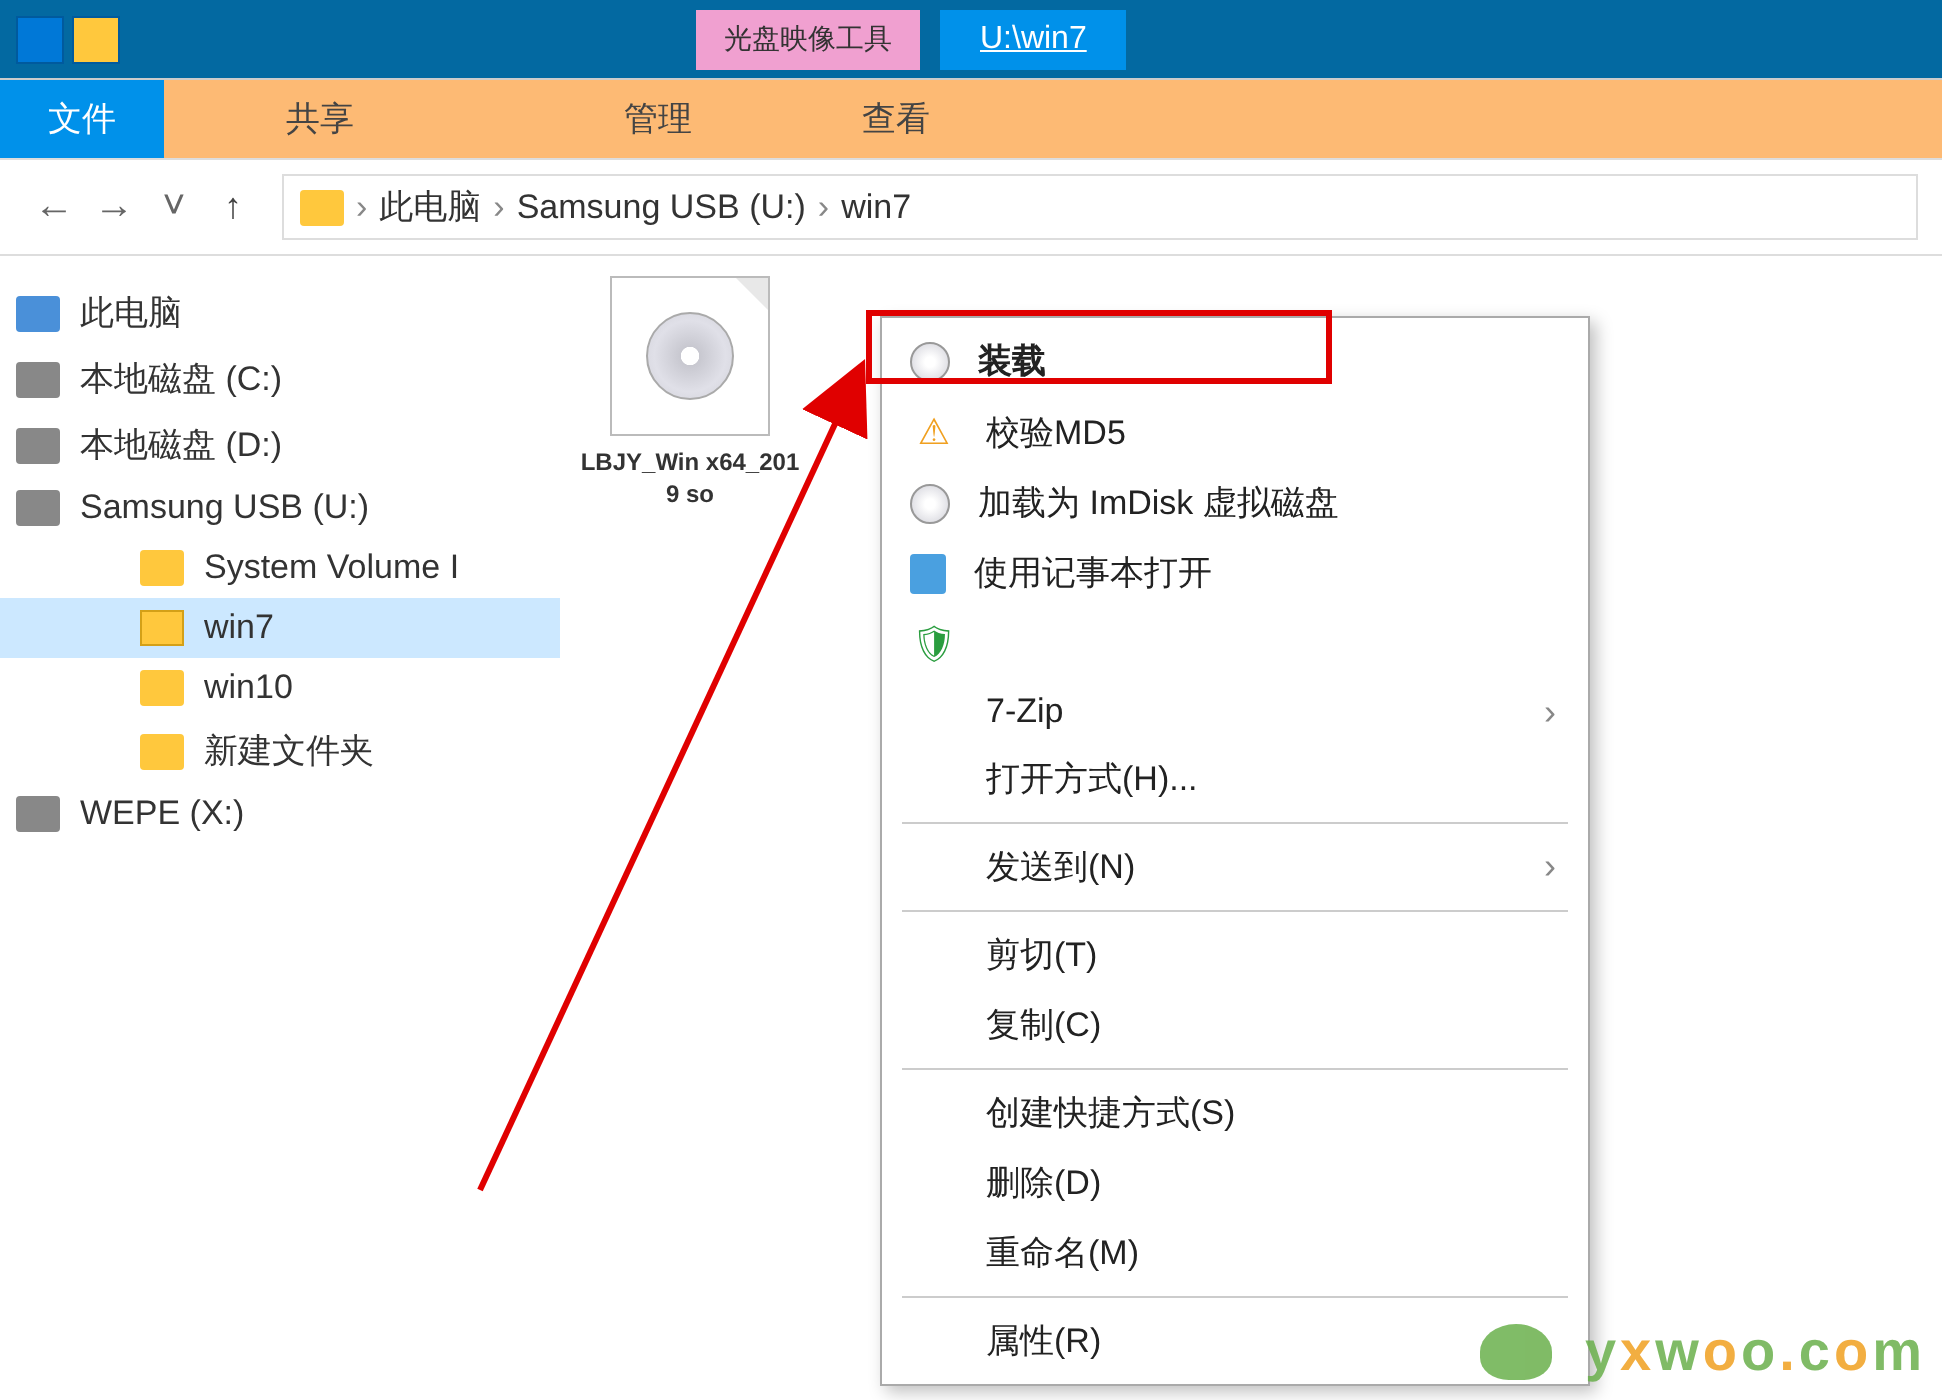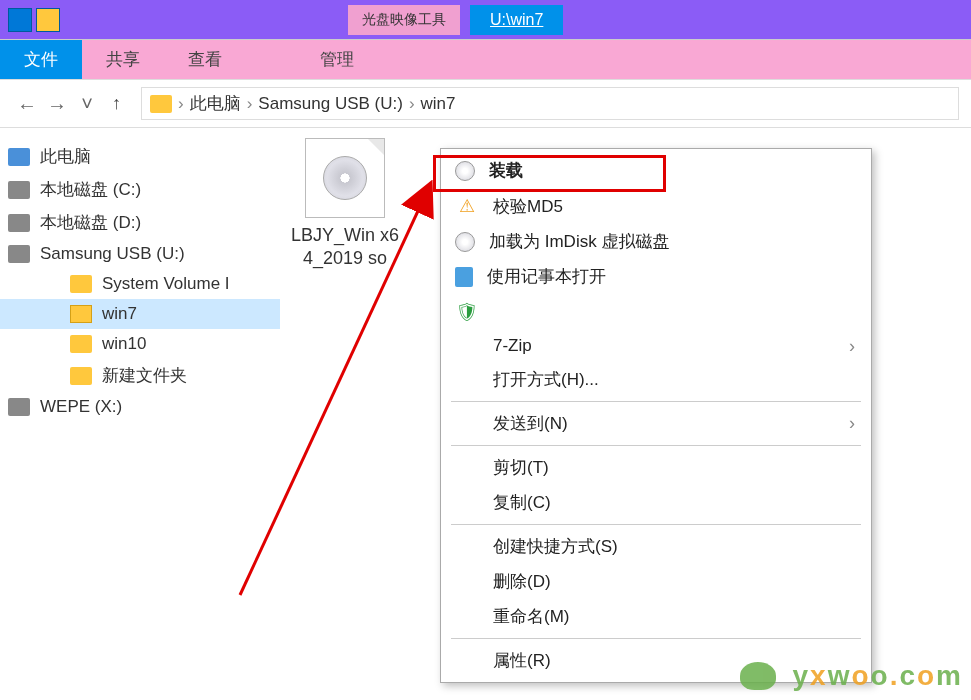--- a/index.html
+++ b/index.html
@@ -1,25 +1,25 @@
 <!DOCTYPE html>
 <html><head>
 <meta charset="utf-8">
 <style>
 * { box-sizing: border-box; margin: 0; padding: 0; font-family: "Microsoft YaHei", "Segoe UI", sans-serif; }
 body { width: 971px; height: 700px; background: #e8e8e8; overflow: hidden; position: relative; }
 
-.titlebar { height: 40px; background: #8b5cf6; display: flex; align-items: center; border-bottom: 1px solid #ccc; }
+.titlebar { height: 40px; background: #0369a1; display: flex; align-items: center; border-bottom: 1px solid #ccc; }
 .titlebar-icons { display: flex; gap: 4px; padding: 0 8px; }
 .tb-icon { width: 24px; height: 24px; background: #0078d7; border: 1px solid #005a9e; }
 .tb-icon.folder { background: #ffc83d; }
 .tool-tab { background: #f0a0d0; padding: 6px 14px; font-size: 14px; margin-left: 280px; color: #333; }
 .title-path { padding: 6px 20px; background: #0091ea; color: #fff; font-size: 16px; margin-left: 10px; text-decoration: underline; }
 
-.menubar { height: 40px; background: #f9a8d4; display: flex; align-items: center; border-bottom: 1px solid #ddd; }
+.menubar { height: 40px; background: #fdba74; display: flex; align-items: center; border-bottom: 1px solid #ddd; gap: 37px; }
 .menu-item { padding: 8px 24px; font-size: 17px; color: #444; cursor: pointer; }
 .menu-item.active { background: #0091ea; color: #fff; }
 .menu-item.manage { margin-left: 50px; }
 
 .navbar { height: 48px; background: #fff; display: flex; align-items: center; padding: 0 12px; border-bottom: 1px solid #ddd; }
 .nav-arrow { width: 30px; font-size: 20px; color: #666; text-align: center; cursor: pointer; }
 .nav-up { font-size: 18px; color: #444; padding: 0 10px; cursor: pointer; }
 .breadcrumb { display: flex; align-items: center; gap: 6px; margin-left: 10px; font-size: 17px; color: #333; border: 1px solid #ddd; padding: 4px 8px; flex: 1; }
 .bc-folder-icon { width: 22px; height: 18px; background: #ffc83d; border-radius: 2px; }
 .bc-sep { color: #888; }
@@ -35,23 +35,23 @@
 .tree-icon.pc { background: #4a90d9; border-radius: 2px; }
 .tree-icon.disk { background: #888; border-radius: 2px; }
 .tree-icon.folder { background: #ffc83d; border-radius: 2px; }
 .tree-icon.folder-open { background: #ffc83d; border: 1px solid #d4a017; }
 
 .content { flex: 1; padding: 10px; position: relative; }
 .file-item { width: 110px; text-align: center; cursor: pointer; }
 .file-icon { width: 80px; height: 80px; background: #fff; border: 1px solid #bbb; margin: 0 auto 6px; display: flex; align-items: center; justify-content: center; position: relative; }
 .file-icon::before { content: ""; position: absolute; top: 0; right: 0; border-style: solid; border-width: 0 16px 16px 0; border-color: transparent #e8e8e8 transparent transparent; }
 .disc-icon { width: 44px; height: 44px; border-radius: 50%; background: radial-gradient(circle, #fff 15%, #c8c8d0 16%, #e0e0e8 60%, #d0d0d8 100%); border: 1px solid #aaa; }
-.file-name { font-size: 18px; color: #333; line-height: 1.3; word-break: break-all; }
-
-.context-menu { position: absolute; left: 440px; top: 148px; width: 432px; background: #fff; border: 1px solid #aaa; box-shadow: 3px 3px 8px rgba(0,0,0,0.25); padding: 4px 0; z-index: 100; }
+.file-name { font-size: 12px; color: #333; line-height: 1.3; word-break: break-all; font-weight: bold; }
+
+.context-menu { position: absolute; left: 440px; top: 158px; width: 355px; background: #fff; border: 1px solid #aaa; box-shadow: 3px 3px 8px rgba(0,0,0,0.25); padding: 4px 0; z-index: 100; }
 .ctx-item { display: flex; align-items: center; padding: 6px 14px; font-size: 17px; color: #222; cursor: pointer; position: relative; }
 .ctx-icon { width: 24px; height: 24px; margin-right: 14px; display: flex; align-items: center; justify-content: center; }
 .ctx-icon.disc { border-radius: 50%; background: radial-gradient(circle, #fff 20%, #d0d0d8 100%); border: 1px solid #999; width: 20px; height: 20px; }
 .ctx-icon.shield-warn { color: #f0a020; font-size: 18px; }
 .ctx-icon.shield-green { color: #2a9d3f; font-size: 18px; }
 .ctx-icon.notepad { background: #4aa0e0; width: 18px; height: 20px; border-radius: 2px; }
 .ctx-sep { height: 1px; background: #ccc; margin: 4px 10px; }
 .ctx-arrow { position: absolute; right: 16px; color: #888; font-size: 18px; }
 .ctx-text-indent { padding-left: 52px; }
 
@@ -72,22 +72,22 @@
     <div class="tb-icon"></div>
     <div class="tb-icon folder"></div>
   </div>
   <div class="tool-tab">光盘映像工具</div>
   <div class="title-path">U:\win7</div>
 </div>
 
 <div class="menubar">
   <div class="menu-item active">文件</div>
   <div class="menu-item">共享</div>
+  <div class="menu-item manage">管理</div>
   <div class="menu-item">查看</div>
-  <div class="menu-item manage">管理</div>
 </div>
 
 <div class="navbar">
   <div class="nav-arrow">←</div>
   <div class="nav-arrow">→</div>
   <div class="nav-arrow">˅</div>
   <div class="nav-up">↑</div>
   <div class="breadcrumb">
     <div class="bc-folder-icon"></div>
     <span class="bc-sep">›</span>

